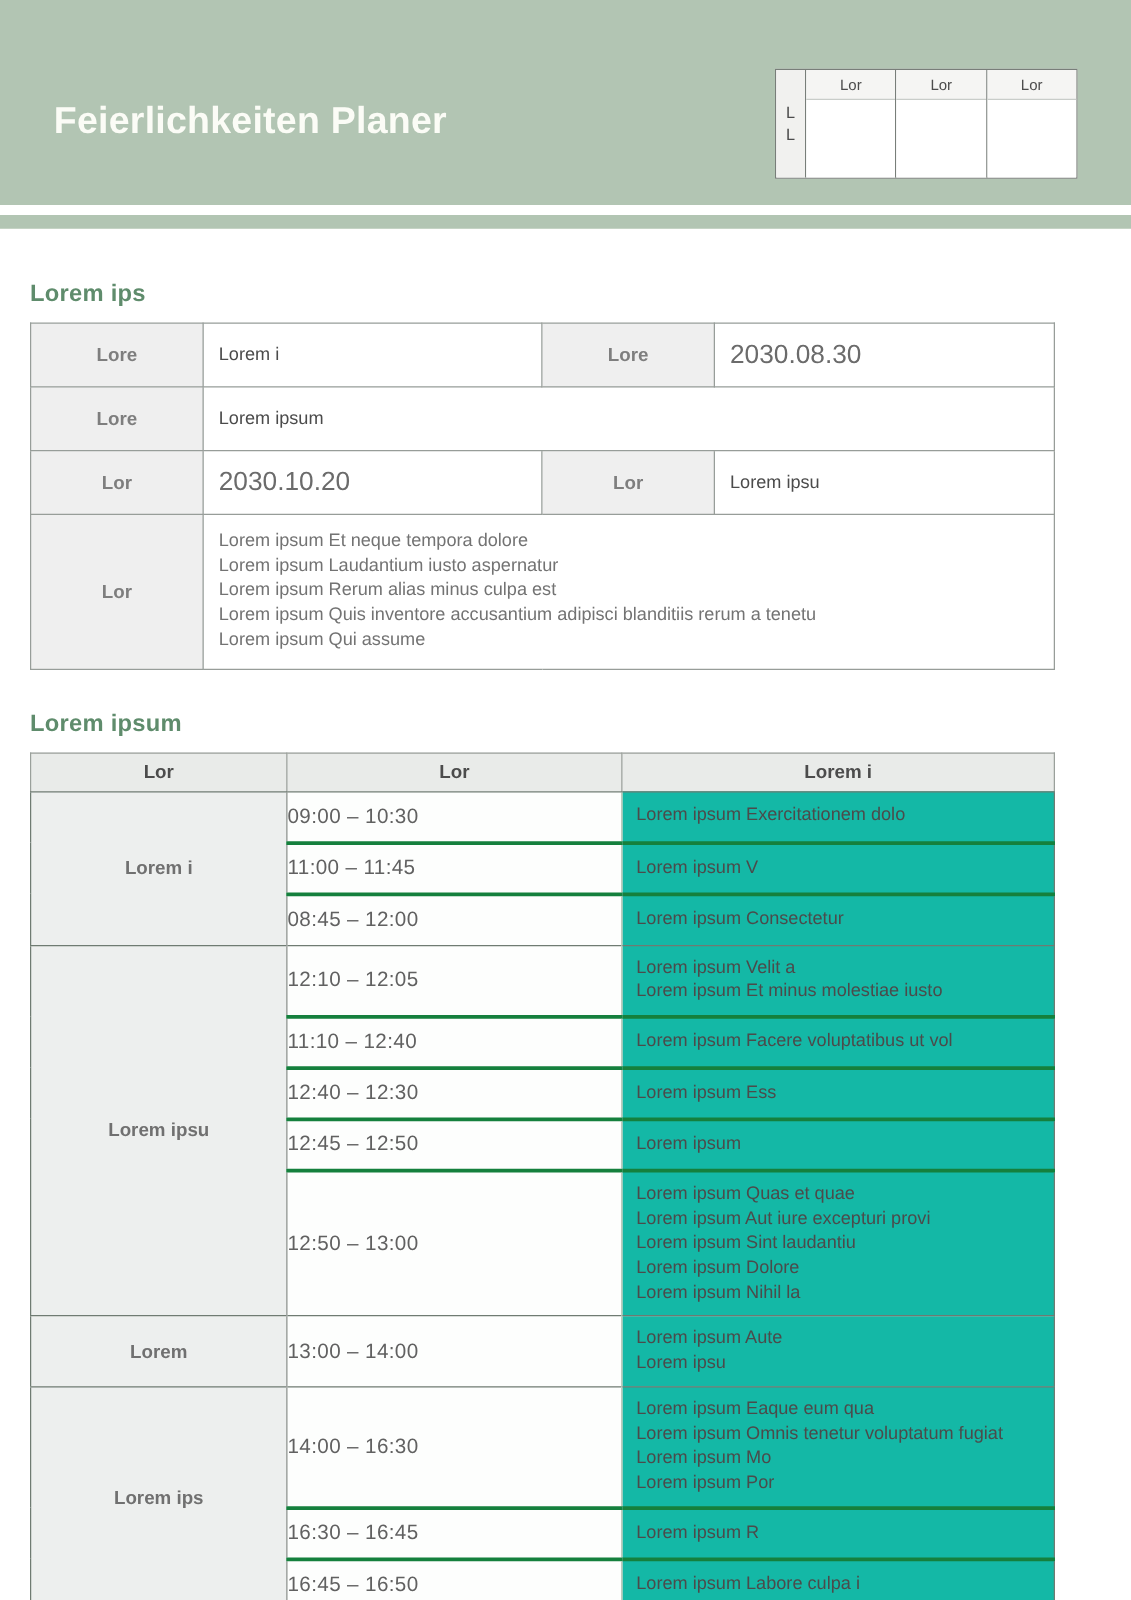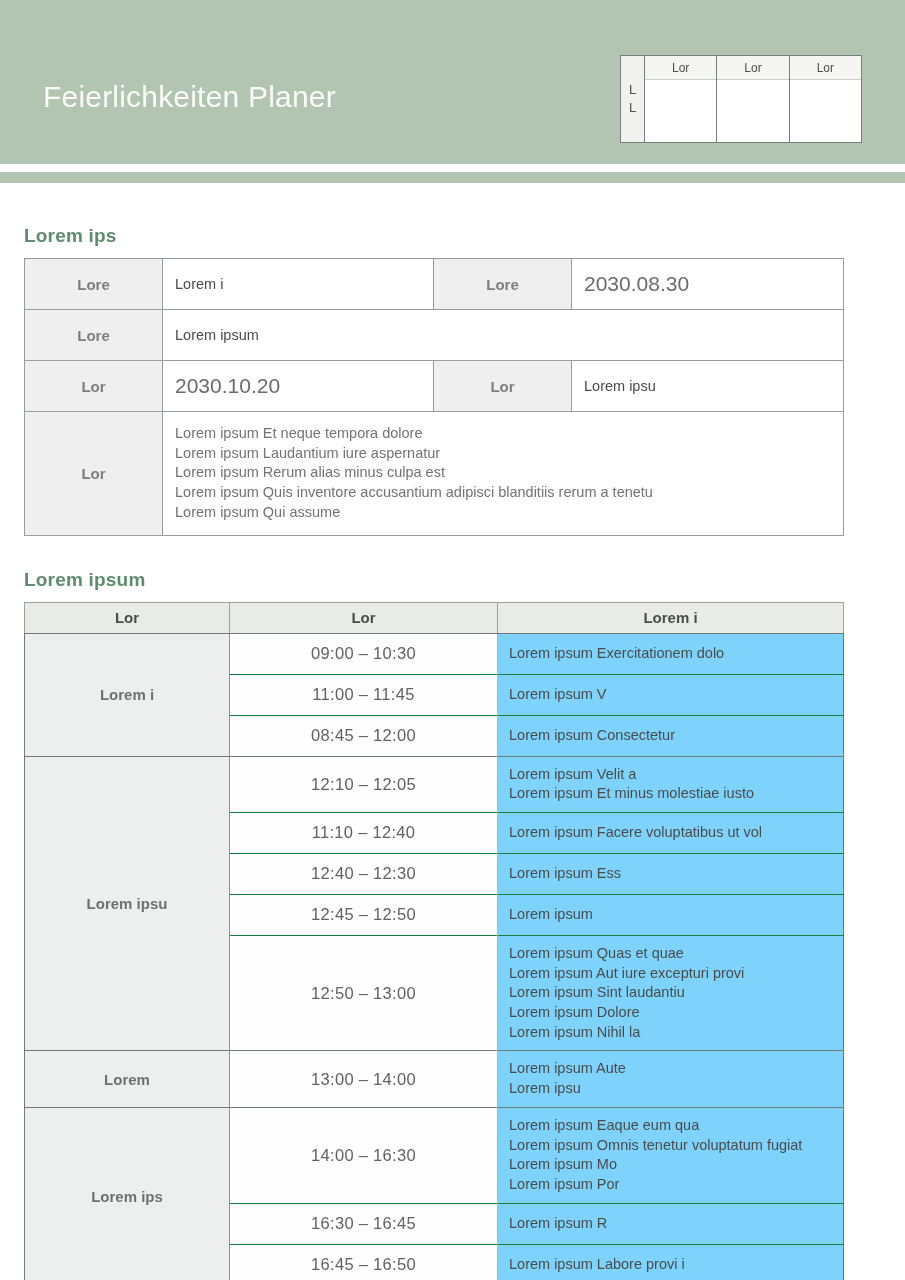--- a/index.html
+++ b/index.html
@@ -9,21 +9,21 @@
     font-family:"Liberation Sans","DejaVu Sans",sans-serif;
     color:#4b4b4b; position:relative; overflow:hidden;
   }
 
   
   .header-band {
     height:164px; background:#b2c5b3; position:relative; width:100%;
   }
   .page-title {
     position:absolute; left:43px; top:80px;
-    font-size:30px; font-weight:normal; color:#fbfcf6; letter-spacing:0.2px;
+    font-size:30px; font-weight:bold; color:#fbfcf6; letter-spacing:0.2px;
   }
   .mini-table {
     position:absolute; right:43px; top:55px;
     width:242px; height:88px; display:flex;
     border:1px solid #787e79; background:#ffffff;
   }
   .mini-side {
     width:24px; background:#f1f1ef; border-right:1px solid #787e79;
     display:flex; flex-direction:column; align-items:center; justify-content:center;
     font-size:13px; color:#4c4c4c; line-height:18px;
@@ -65,31 +65,31 @@
   .info-table td.value.list { padding:12px 12px; }
   .info-table .line { line-height:19.7px; font-size:14.5px; color:#737373; }
 
   
   .sched { border:1px solid #6f7b72; }
   .sched th {
     background:#e9ebe9; height:31px;
     border:1px solid #9aa09b; border-bottom:1px solid #6f7b72;
     font-size:15px; font-weight:bold; color:#4c4c4c; text-align:center;
   }
-  .sched td { border-top:1px solid #15803d; vertical-align:middle; }
+  .sched td { border-top:3px solid #15803d; vertical-align:middle; }
   .sched tr.single { height:41px; }
   .sched td.group-label {
     background:#edefee; border-right:1px solid #8d938e;
     text-align:center; font-weight:bold; font-size:15px; color:#707070;
   }
   .sched td.time {
     border-right:1px solid #a7bba8; background:#fdfefd;
-    text-align:center; font-size:16.5px; color:#616161; letter-spacing:0.3px;
-  }
-  .sched td.desc { background:#7dd3fc; padding:8px 11px; }
+    text-align:left; font-size:16.5px; color:#616161; letter-spacing:0.3px;
+  }
+  .sched td.desc { background:#14b8a6; padding:8px 11px; }
   .sched td.desc .line { line-height:19.7px; font-size:14.5px; color:#4b4b4b; }
   .sched tr.group-start td { border-top:1px solid #6f7b72; }
 </style>
 </head>
 <body>
 
 <div class="header-band">
   <div class="page-title">Feierlichkeiten Planer</div>
   <div class="mini-table">
     <div class="mini-side">
@@ -138,21 +138,21 @@
         <tr>
           <td class="label">Lor</td>
           <td class="value date">2030.10.20</td>
           <td class="label">Lor</td>
           <td class="value">Lorem ipsu</td>
         </tr>
         <tr>
           <td class="label">Lor</td>
           <td class="value list" colspan="3">
             <div class="line">Lorem ipsum Et neque tempora dolore</div>
-            <div class="line">Lorem ipsum Laudantium iure aspernatur</div>
+            <div class="line">Lorem ipsum Laudantium iusto aspernatur</div>
             <div class="line">Lorem ipsum Rerum alias minus culpa est</div>
             <div class="line">Lorem ipsum Quis inventore accusantium adipisci blanditiis rerum a tenetu</div>
             <div class="line">Lorem ipsum Qui assume</div>
           </td>
         </tr>
       </tbody>
   </table>
 
   <h2 class="section-heading heading-2">Lorem ipsum</h2>
   <table class="sched">
@@ -244,19 +244,19 @@
         </tr>
         <tr class="single">
           <td class="time">16:30 – 16:45</td>
           <td class="desc">
             <div class="line">Lorem ipsum R</div>
           </td>
         </tr>
         <tr class="single">
           <td class="time">16:45 – 16:50</td>
           <td class="desc">
-            <div class="line">Lorem ipsum Labore provi i</div>
+            <div class="line">Lorem ipsum Labore culpa i</div>
           </td>
         </tr>
       </tbody>
   </table>
 
 </div>
 
 </body></html>

